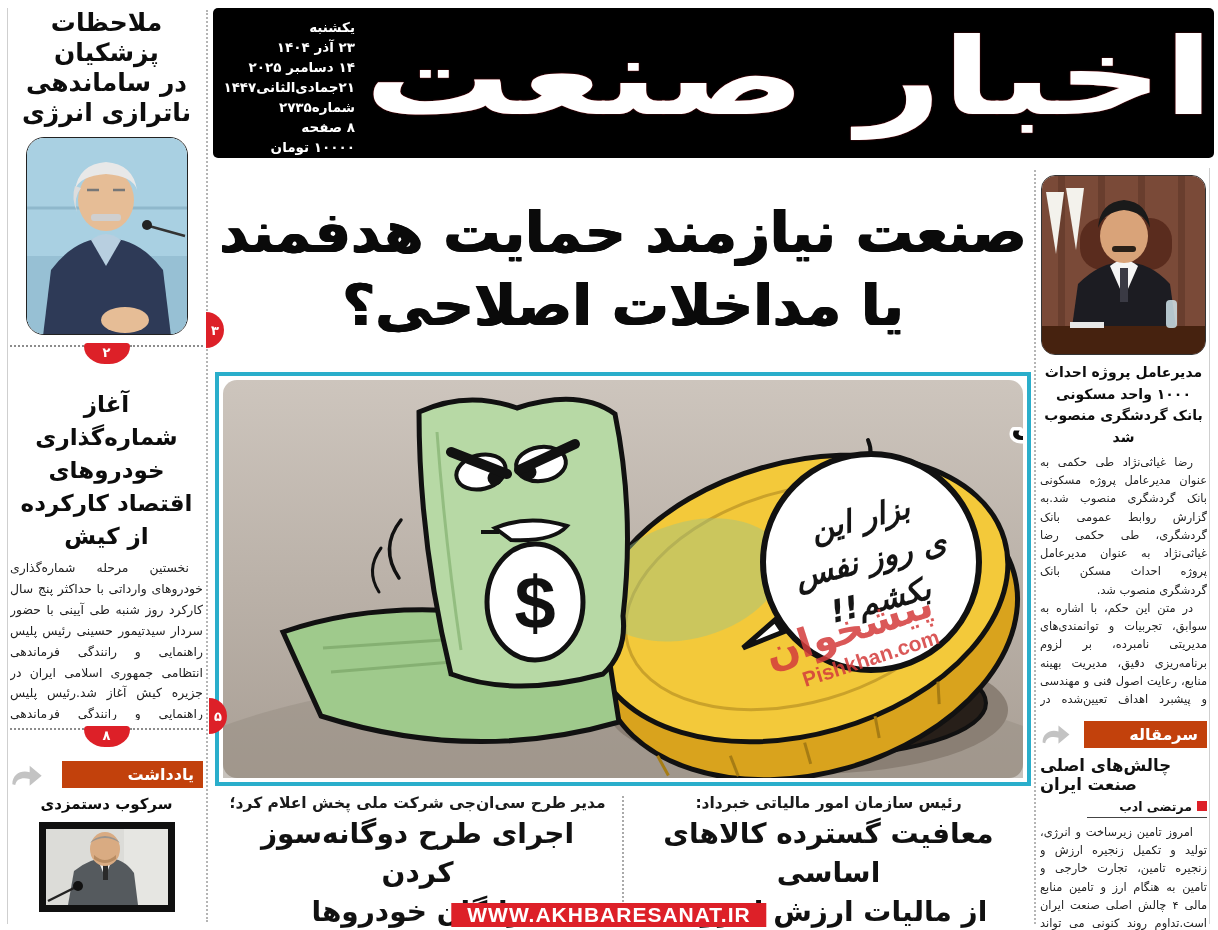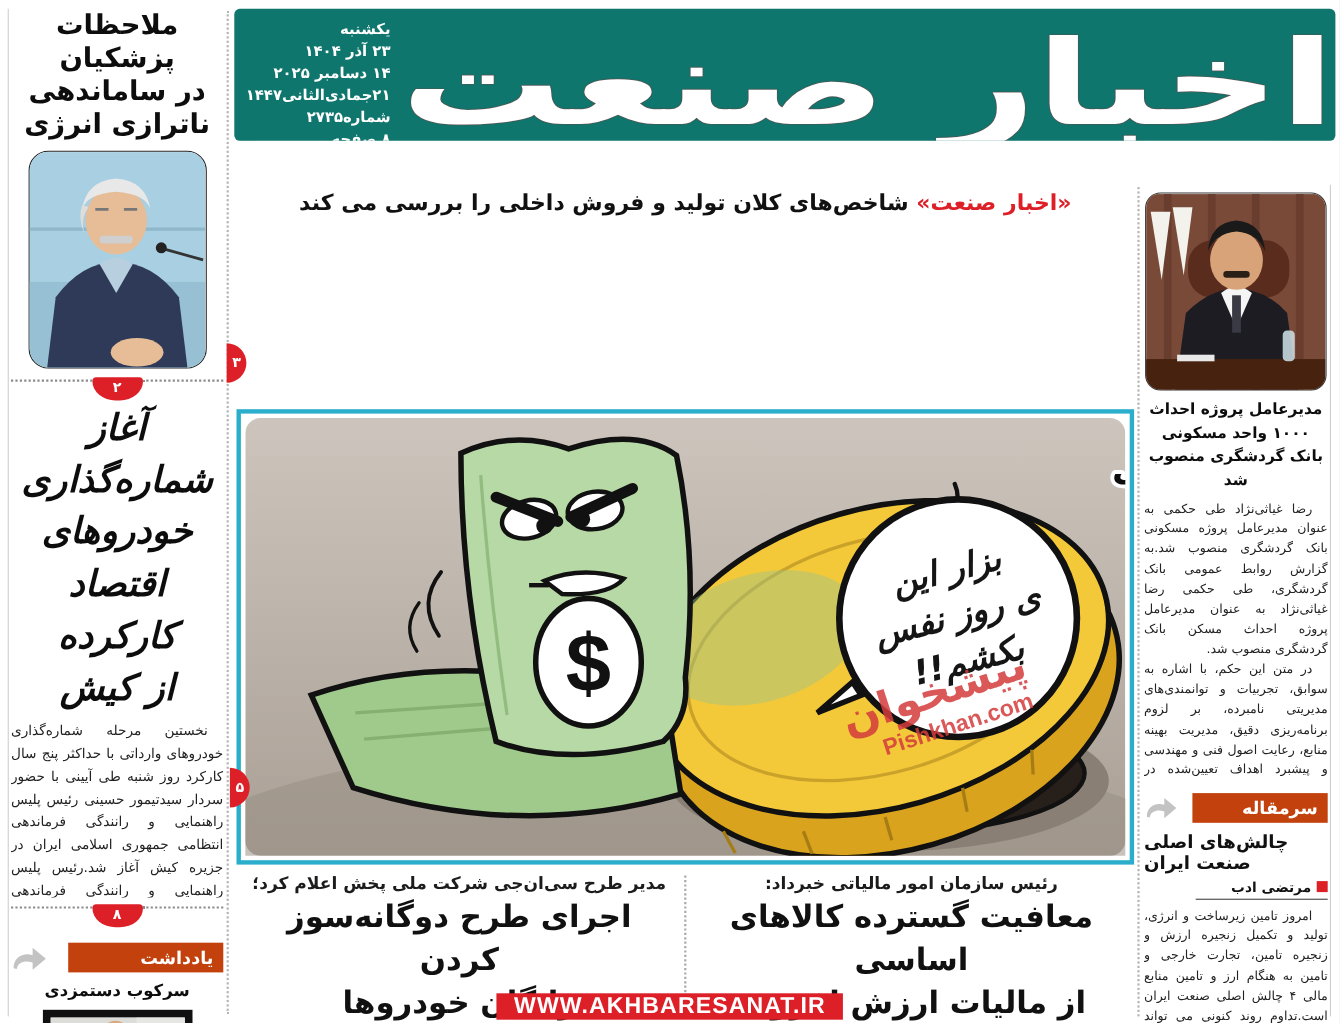--- a/index.html
+++ b/index.html
@@ -7,22 +7,22 @@
   #page {
     position:relative; width:1218px; height:930px; margin:0 auto;
     background:#fff; overflow:hidden; direction:rtl;
     font-family:"DejaVu Sans", sans-serif; color:#111;
   }
   .vrule { position:absolute; border-left:2px dotted #b5b5b5; width:0; }
   .solidrule { position:absolute; border-left:1px solid #cfcfcf; width:0; }
 
   
   #masthead {
-    position:absolute; left:213px; top:8px; width:1001px; height:120px;
-    background:#0f766e; border-radius:5px; overflow:hidden;
+    position:absolute; left:213px; top:8px; width:1001px; height:150px;
+    background:#000000; border-radius:5px; overflow:hidden;
   }
   #date-block {
     position:absolute; left:14px; top:10px; width:128px;
     color:#fff; font-size:13.5px; font-weight:bold; text-align:right;
     line-height:1.48; white-space:nowrap;
   }
   #logo-wrap {
     position:absolute; left:150px; right:0; top:-6px; height:150px;
     display:flex; align-items:center; justify-content:center;
   }
@@ -69,21 +69,21 @@
   .body-text { text-align:justify; color:#222; overflow:hidden; }
   .body-text p { text-indent:14px; }
 
   
   #left-col { position:absolute; left:10px; top:8px; width:193px; height:922px; }
   #lc-h1 { font-size:25px; line-height:1.2; }
   #photo-pezeshkian {
     display:block; margin:9px auto 0; width:162px; height:198px;
     border:1.5px solid #222; border-radius:18px; overflow:hidden;
   }
-  #lc-h2 { font-size:33px; line-height:1.43; margin-top:1px;font-style:italic; }
+  #lc-h2 { font-size:23px; line-height:1.43; margin-top:24px; }
   #lc-body { font-size:12.4px; line-height:1.68; height:162px; margin-top:6px; }
   #note-headline { font-size:15px; line-height:1.45; margin-top:6px; }
   #photo-labbafi {
     display:block; margin:6px auto 0; width:136px; height:90px;
     border:7px solid #101010;
   }
 
   
   #kicker { position:absolute; left:215px; top:172px; width:816px; text-align:center;
     font-size:20px; font-weight:bold; }
@@ -212,24 +212,25 @@
         <ellipse cx="59" cy="20" rx="15" ry="17" fill="#d9ab82"></ellipse>
         <path d="M44,14 Q59,4 74,14 Q70,8 59,7 Q48,8 44,14 Z" fill="#9a948e"></path>
         <path d="M48,26 Q59,36 70,26 L70,30 Q59,38 48,30 Z" fill="#b78b62"></path>
         <line x1="2" y1="72" x2="30" y2="58" stroke="#222" stroke-width="2.5"></line>
         <circle cx="32" cy="57" r="5" fill="#111"></circle>
       </svg>
     </div>
 
   </div>
 
-  <div id="kicker">
-    <span class="brand">«اخبار صنعت»</span><span> شاخص‌های کلان تولید و فروش داخلی را بررسی می کند</span>
-  </div>
-
+
+  <div id="main-headline" class="headline">
+    <div>صنعت نیازمند حمایت هدفمند</div>
+    <div>یا مداخلات اصلاحی؟</div>
+  </div>
   <div class="edge-badge" style="left:206px; top:312px;">۳</div>
 
   <div id="cartoon-frame">
     <svg width="800" height="398" viewBox="0 0 800 398">
       <defs>
         <linearGradient id="bgG" x1="0" y1="0" x2="0" y2="1">
           <stop offset="0" stop-color="#cdc5bd"></stop>
             <stop offset="1" stop-color="#a99f95"></stop>
         </linearGradient>
       </defs>

